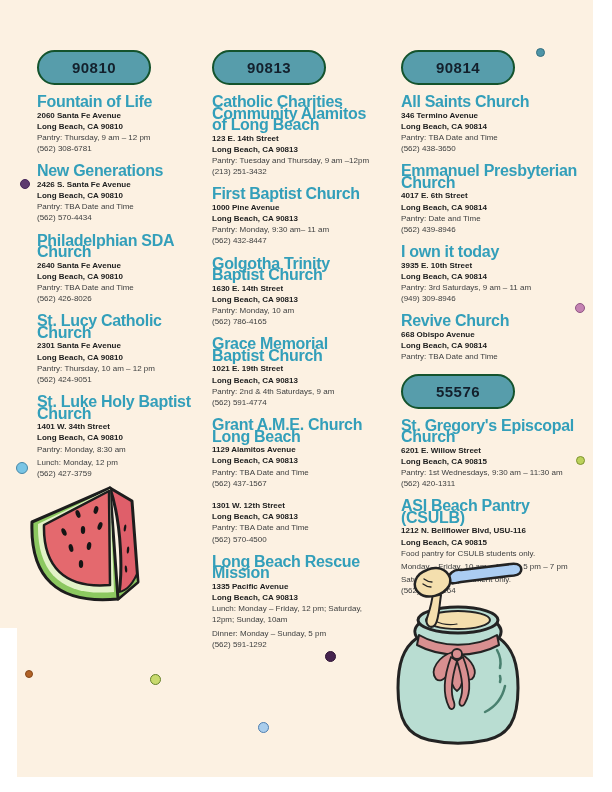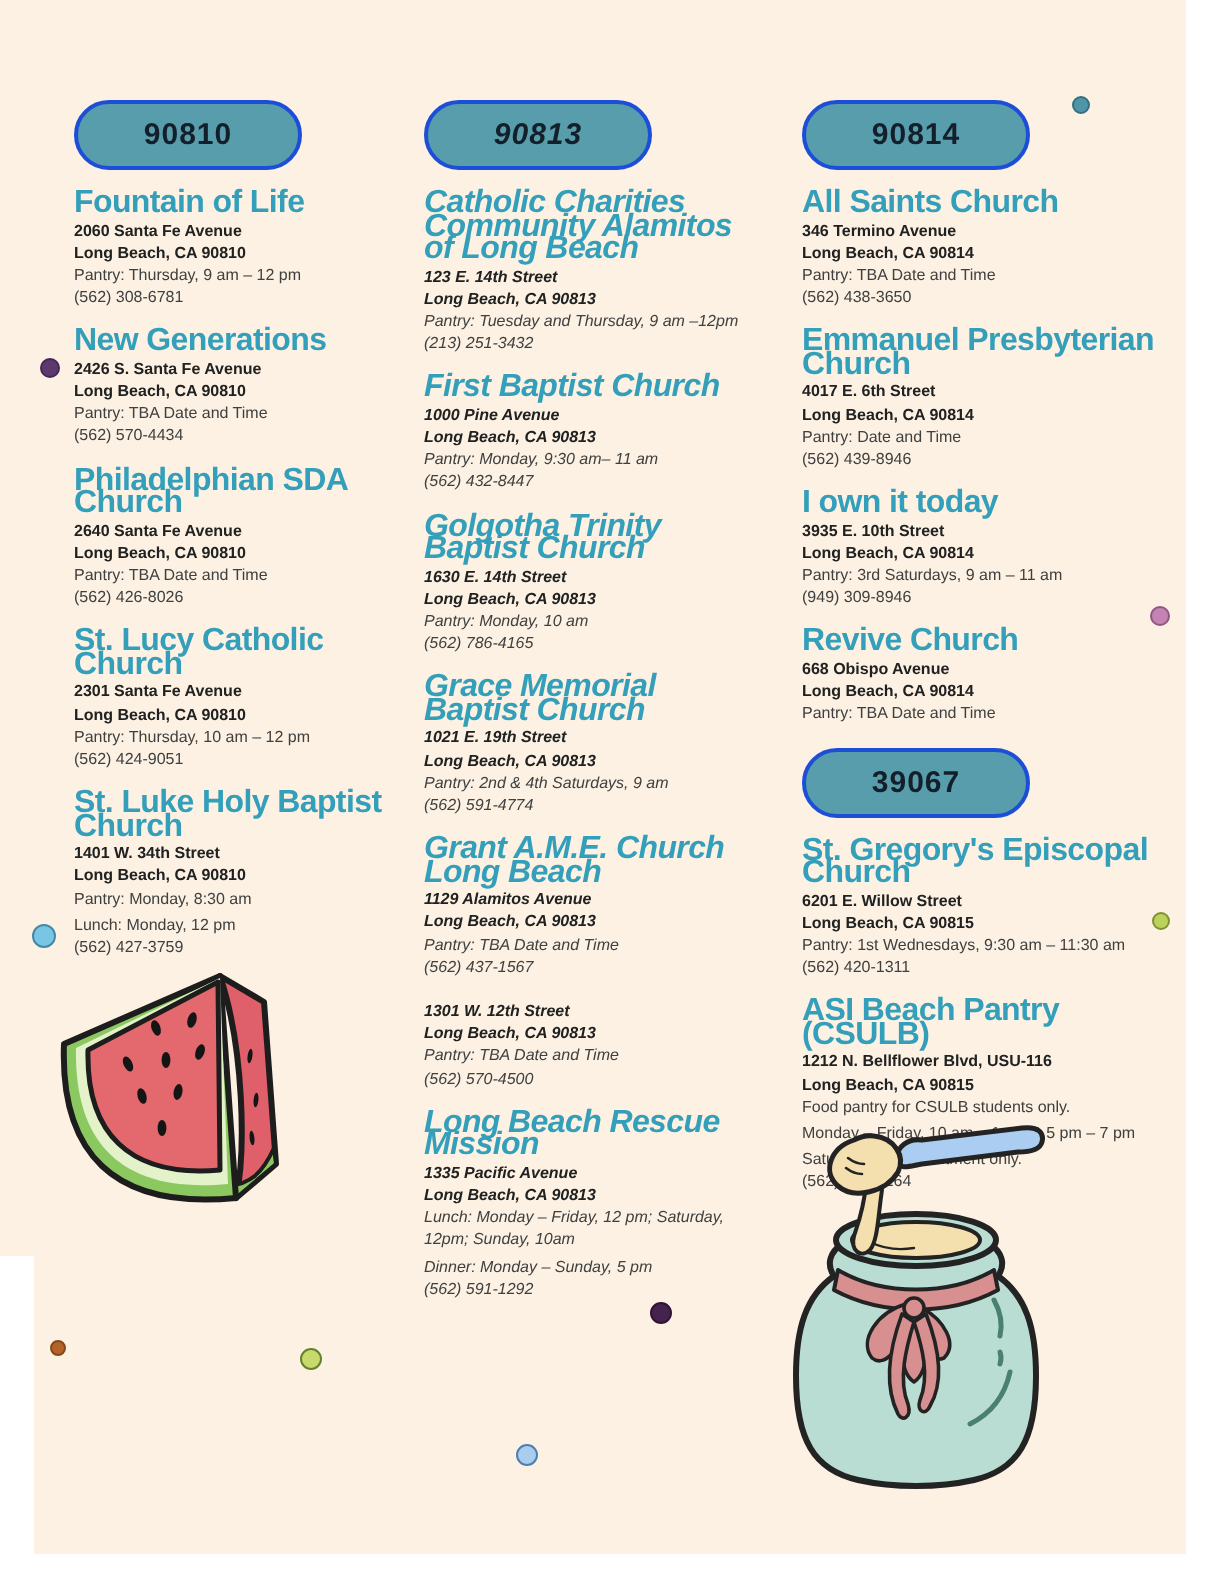--- a/index.html
+++ b/index.html
@@ -12,27 +12,27 @@
     position:absolute;left:0;top:0;width:593px;height:777px;
     background:#fcf1e2;
   }
   .edge{position:absolute;background:#ffffff;}
   .edge-right{right:0;top:0;width:19px;height:792px;}
   .edge-bottom{left:0;bottom:0;width:612px;height:15px;}
   .edge-left-bottom{left:0;top:628px;width:17px;height:149px;}
 
   .column{position:absolute;top:50px;}
   .col-1{left:37px;width:158px;}
-  .col-2{left:212px;width:170px;font-style:italic;}
+  .col-2{left:212px;width:170px;}
   .col-3{left:401px;width:182px;}
   .section + .section{margin-top:5px;}
 
   .zip-pill{
     width:110px;height:31px;margin:0 0 11px 0;
-    background:#579dab;border:2px solid #1d4ed8;border-radius:18px;
+    background:#579dab;border:2px solid #14532d;border-radius:18px;
     display:flex;align-items:center;justify-content:center;
     color:#13202c;font-size:15px;font-weight:bold;letter-spacing:.5px;
   }
   .entry{margin-bottom:11px;}
   .entry-name{
     color:#339fba;font-size:16px;font-weight:bold;letter-spacing:-.3px;
     line-height:11.5px;margin-bottom:2px;
   }
   .address-line{
     color:#202121;font-size:8px;font-weight:bold;line-height:11.2px;
@@ -172,21 +172,21 @@
         <div class="phone-number">(949) 309-8946</div>
       </div>
       <div class="entry">
         <div class="entry-name">Revive Church</div>
         <div class="address-line">668 Obispo Avenue</div>
         <div class="address-line">Long Beach, CA 90814</div>
         <div class="info-line">Pantry: TBA Date and Time</div>
       </div>
     </div>
     <div class="section">
-      <div class="zip-pill">39067</div>
+      <div class="zip-pill">55576</div>
       <div class="entry">
         <div class="entry-name">St. Gregory's Episcopal Church</div>
         <div class="address-line">6201 E. Willow Street</div>
         <div class="address-line">Long Beach, CA 90815</div>
         <div class="info-line">Pantry: 1st Wednesdays, 9:30 am – 11:30 am</div>
         <div class="phone-number">(562) 420-1311</div>
       </div>
       <div class="entry">
         <div class="entry-name">ASI Beach Pantry (CSULB)</div>
         <div class="address-line">1212 N. Bellflower Blvd, USU-116</div>

